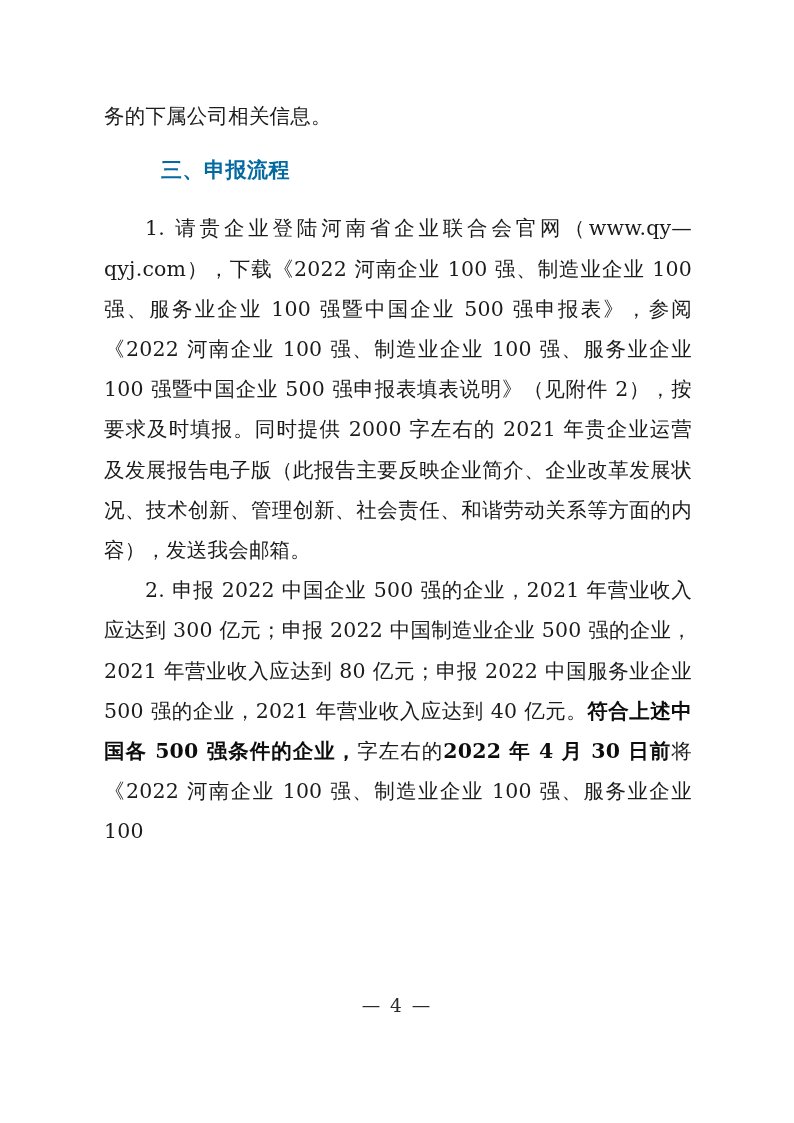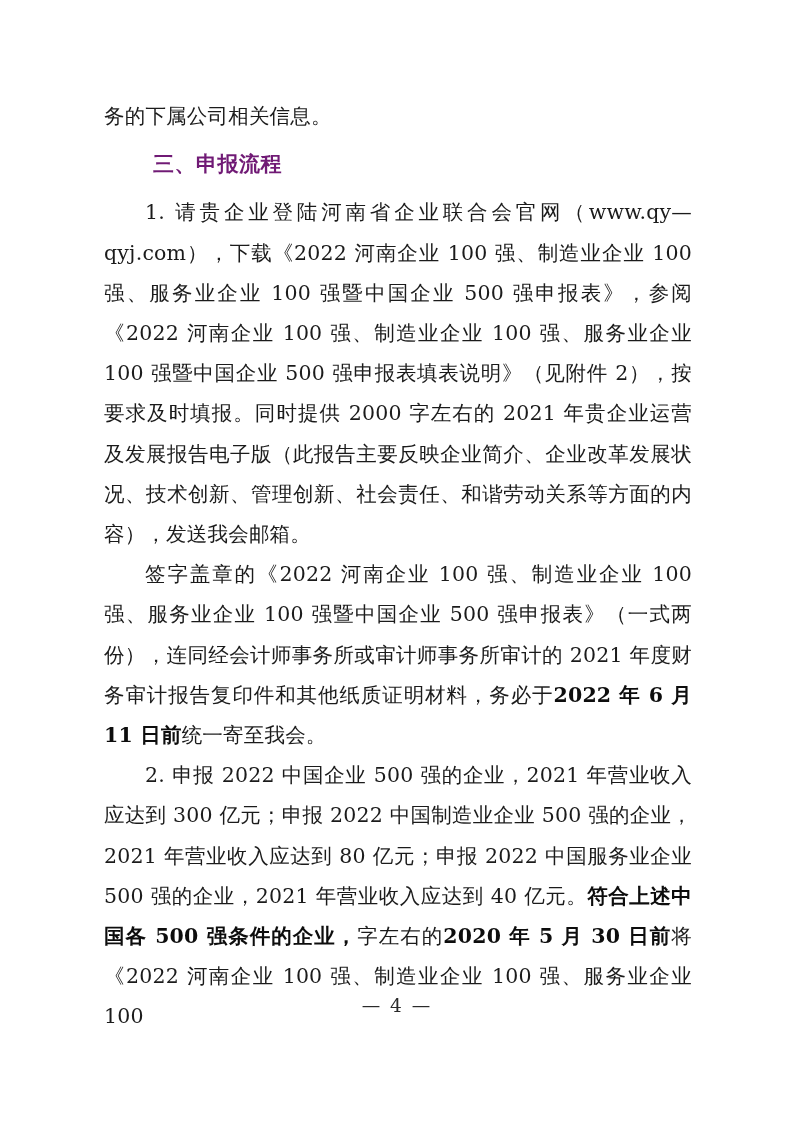--- a/index.html
+++ b/index.html
@@ -32,24 +32,24 @@
     margin: 0;
     letter-spacing: 0.2px;
     font-weight: 400;
   }
   .para.indent {
     text-indent: 41px;
   }
   .heading {
     font-size: 21px;
     line-height: 40.2px;
-    color: #701a75;
-    margin: 8px;
+    color: #0369a1;
+    margin: 16px;
     text-indent: 41px;
-    font-family: Liberation Serif, serif;
+    font-family: Liberation Mono, monospace;
     font-weight: 700;
     letter-spacing: 0.5px;
   }
   .b {
     font-weight: 700;
     color: #0d0d0d;
   }
   .footer {
     position: absolute;
     left: 0;
@@ -63,17 +63,16 @@
   }
 </style>
 </head>
 <body>
 
 <div class="page">
   <div class="content" id="body-root">
       <p class="para">务的下属公司相关信息。</p>
       <p class="heading">三、申报流程</p>
       <p class="para indent"><span>1. 请贵企业登陆河南省企业联合会官网（www.qy—qyj.com），下载《2022 河南企业 100 强、制造业企业 100 强、服务业企业 100 强暨中国企业 500 强申报表》，参阅《2022 河南企业 100 强、制造业企业 100 强、服务业企业 100 强暨中国企业 500 强申报表填表说明》（见附件 2），按要求及时填报。同时提供 2000 字左右的 2021 年贵企业运营及发展报告电子版（此报告主要反映企业简介、企业改革发展状况、技术创新、管理创新、社会责任、和谐劳动关系等方面的内容），发送我会邮箱。</span></p>
-      <p class="para indent"><span>签字盖章的《2022 河南企业 100 强、制造业企业 100 强、服务业企业 100 强暨中国企业 500 强申报表》（一式两份），连同经会计师事务所或审计师事务所审计的 2021 年度财务审计报告复印件和其他纸质证明材料，务必于</span><span class="b">2022 年 6 月 11 日前</span><span>统一寄至我会。</span></p>
-      <p class="para indent"><span>2. 申报 2022 中国企业 500 强的企业，2021 年营业收入应达到 300 亿元；申报 2022 中国制造业企业 500 强的企业，2021 年营业收入应达到 80 亿元；申报 2022 中国服务业企业 500 强的企业，2021 年营业收入应达到 40 亿元。</span><span class="b">符合上述中国各 500 强条件的企业，</span><span>字左右的</span><span class="b">2020 年 5 月 30 日前</span><span>将《2022 河南企业 100 强、制造业企业 100 强、服务业企业 100</span></p>
+      <p class="para indent"><span>2. 申报 2022 中国企业 500 强的企业，2021 年营业收入应达到 300 亿元；申报 2022 中国制造业企业 500 强的企业，2021 年营业收入应达到 80 亿元；申报 2022 中国服务业企业 500 强的企业，2021 年营业收入应达到 40 亿元。</span><span class="b">符合上述中国各 500 强条件的企业，</span><span>字左右的</span><span class="b">2022 年 4 月 30 日前</span><span>将《2022 河南企业 100 强、制造业企业 100 强、服务业企业 100</span></p>
     </div>
   <div class="footer">— 4 —</div>
 </div>
 
 </body></html>

